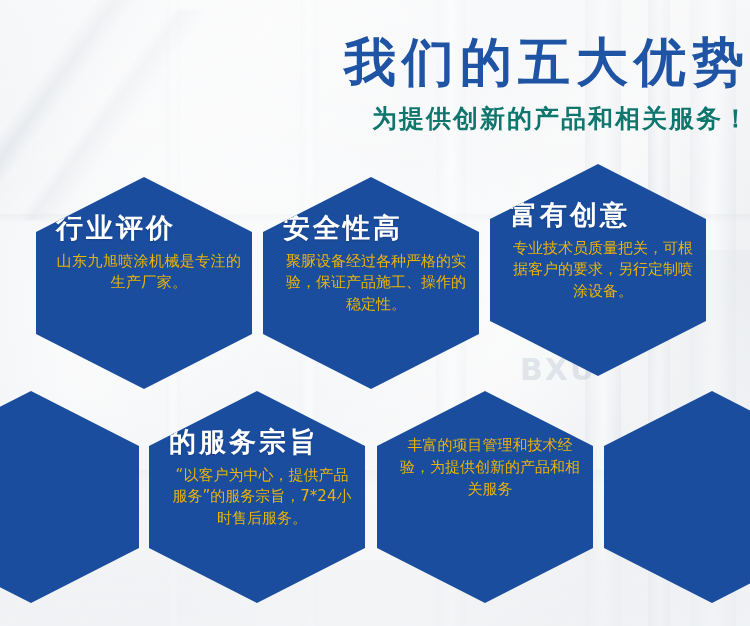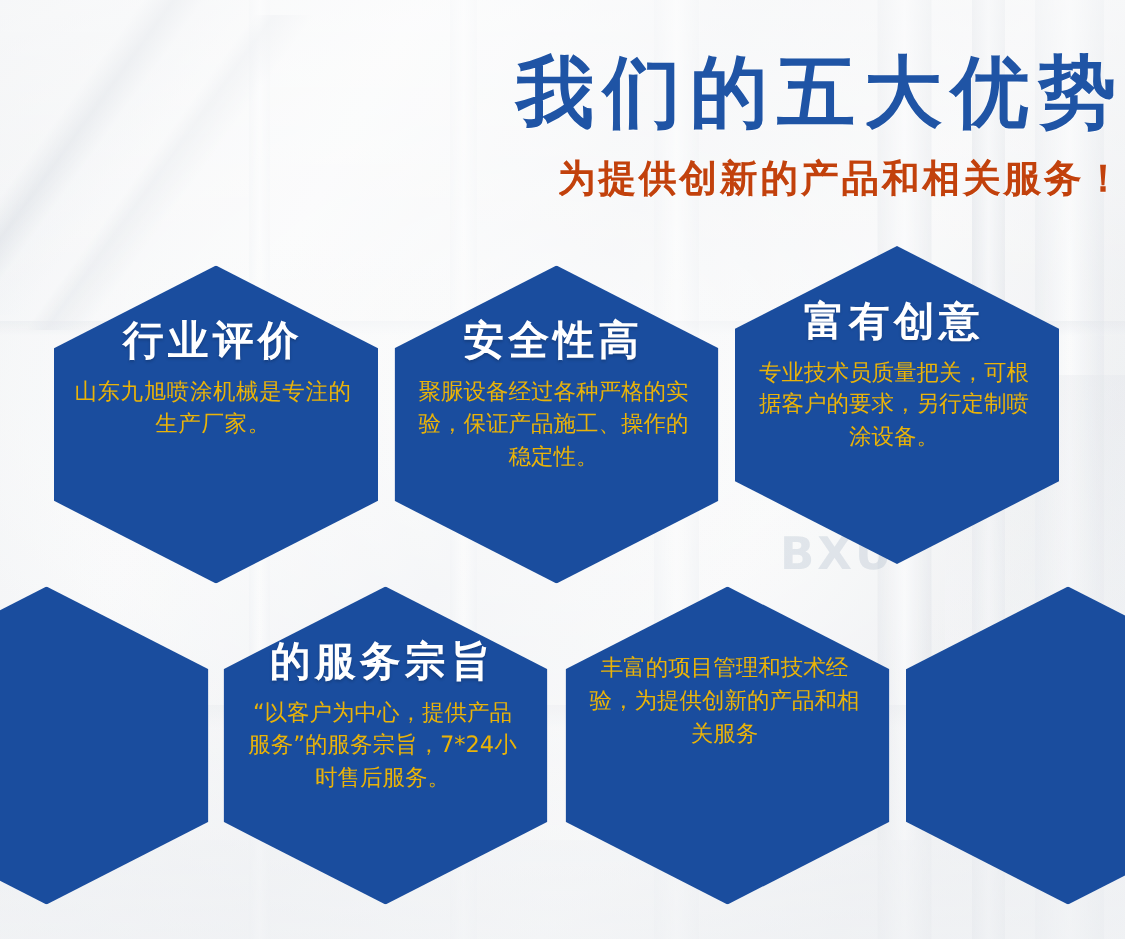--- a/index.html
+++ b/index.html
@@ -68,35 +68,35 @@
   .heading { position:absolute; left:0; right:0; top:36px; text-align:right; }
   .h-main {
     font-size:52px; font-weight:700; letter-spacing:6px;
     color:#1f54a5; line-height:1.0;
     font-family:"DejaVu Sans","Liberation Sans",sans-serif;
     text-shadow:0 1px 0 rgba(255,255,255,.6);
   }
   .h-sub {
     margin-top:18px;
     font-size:25px; font-weight:700; letter-spacing:2px;
-    color:#c2410c; line-height:1.0;
+    color:#0f766e; line-height:1.0;
     text-shadow:0 1px 0 rgba(255,255,255,.6);
     padding-left:12px;
   }
 
   
   .hexes { position:absolute; inset:0; }
   .hex {
     position:absolute;
     width:216px; height:212px;
     background:#1a4d9e;
     clip-path:polygon(50% 0%, 100% 26%, 100% 74%, 50% 100%, 0% 74%, 0% 26%);
     display:flex; flex-direction:column;
-    align-items:center; justify-content:flex-start;
-    padding:36px 8px 0 4px;
+    align-items:flex-start; justify-content:flex-start;
+    padding:36px 8px 0 20px;
   }
   .hex-title {
     font-size:27px; font-weight:700; letter-spacing:3px;
     color:#ffffff; line-height:1.1;
     white-space:nowrap;
     text-shadow:0 1px 2px rgba(0,0,0,.18);
   }
   .hex-desc {
     margin-top:8px;
     font-size:15px; line-height:1.45; letter-spacing:.4px;

